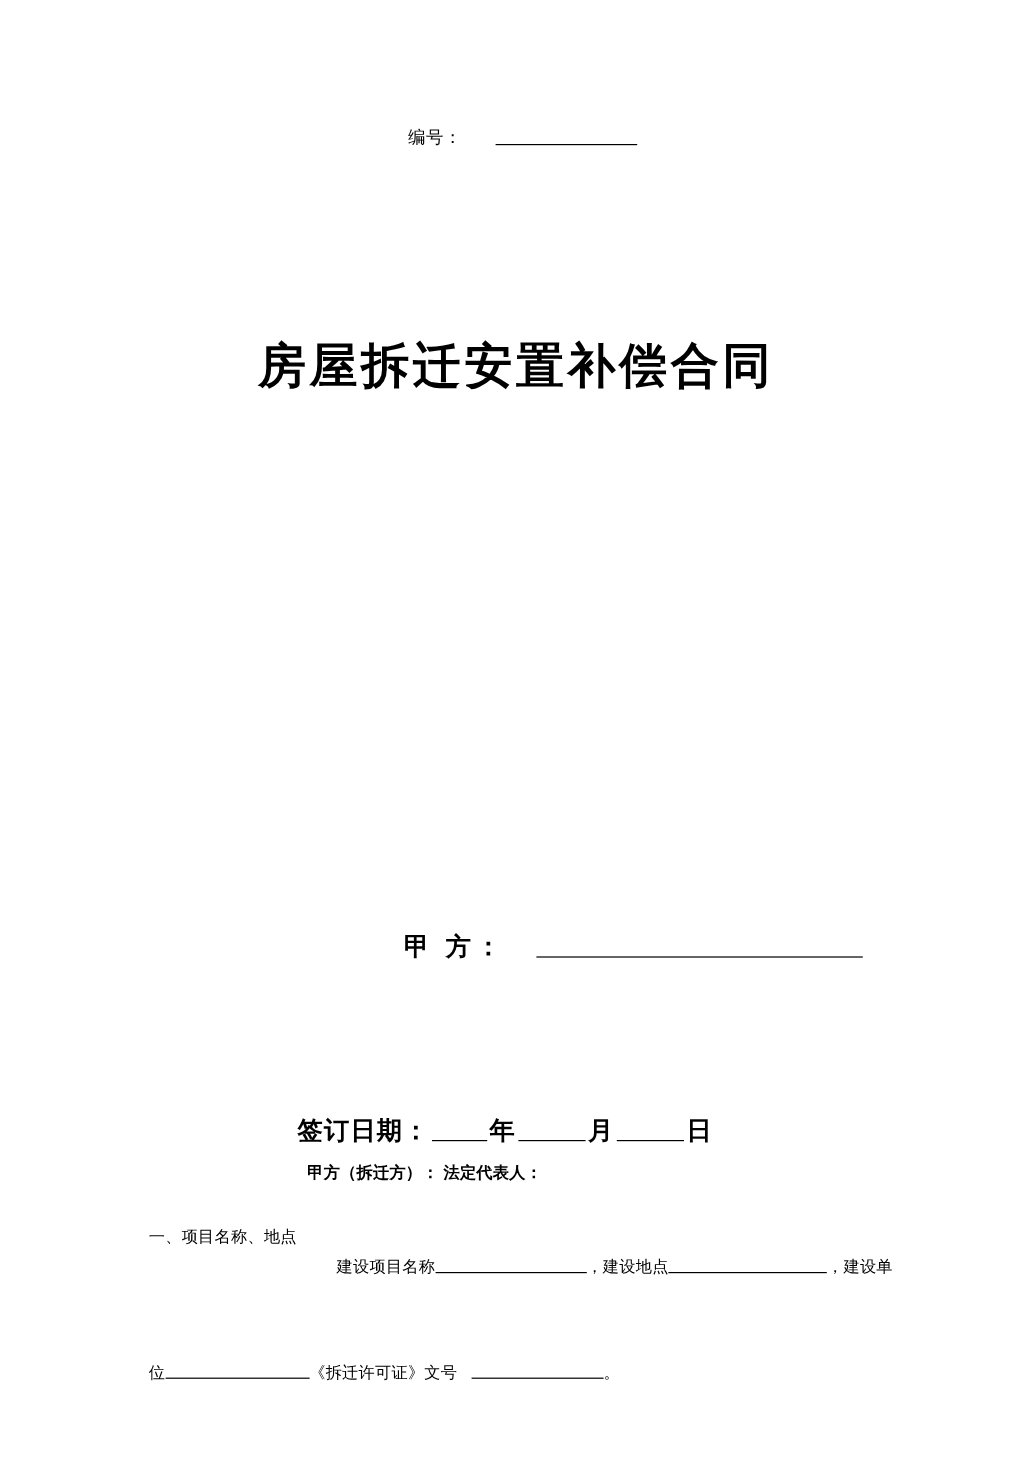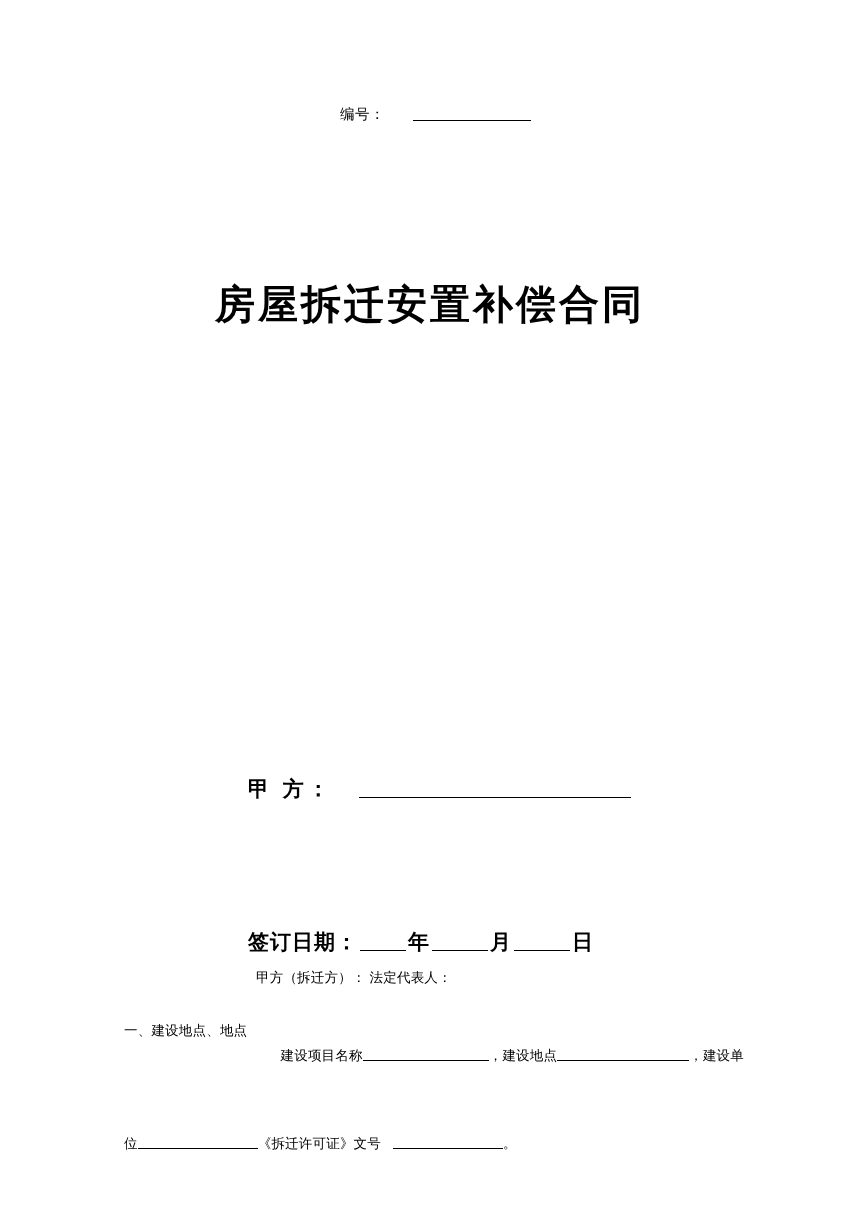--- a/index.html
+++ b/index.html
@@ -56,21 +56,21 @@
 
   
   .party-block {
     position: absolute;
     left: 248px;
     width: 560px;
     font-size: 21px;
     font-weight: bold;
     white-space: nowrap;
   }
-  .party-a { top: 775px; }
+  .party-a { top: 775px; text-align: center; }
   .party-b { top: 855px; }
   .party-label { letter-spacing: 4px; }
   .party-blank {
     display: inline-block;
     width: 272px;
     border-bottom: 1.5px solid #000;
     height: 18px;
     margin-left: 26px;
     vertical-align: -2px;
   }
@@ -104,21 +104,21 @@
 
   
   .body-text {
     position: absolute;
     left: 124px;
     width: 620px;
     font-size: 13.5px;
     line-height: 30px;
     letter-spacing: 0.2px;
   }
-  .line-partya { top: 963px; left: 256px; width: 520px; }
+  .line-partya { top: 963px; left: 256px; width: 520px; font-weight: bold; }
   .line-partyb { top: 988px; }
   .line-section { top: 1016px; }
   .line-p1 { top: 1041px; text-align: right; }
   .line-p2 { top: 1129px; }
 
   .ul-s {
     display: inline-block;
     border-bottom: 1px solid #000;
     height: 12px;
     vertical-align: -1px;
@@ -146,21 +146,21 @@
   </div>
 
 
   <div class="sign-date">
     <span>签订日期：</span><span class="date-blank-s"></span><span>年</span><span class="date-blank-m"></span><span>月</span><span class="date-blank-m"></span><span>日</span>
   </div>
 
   <div class="body-text line-partya">甲方（拆迁方）：   法定代表人：</div>
 
 
-  <div class="body-text line-section">一、建设地点、地点</div>
+  <div class="body-text line-section">一、项目名称、地点</div>
 
   <div class="body-text line-p1">
     <span>建设项目名称</span><span class="ul-s w126"></span><span>，建设地点</span><span class="ul-s w132"></span><span>，建设单</span>
   </div>
 
   <div class="body-text line-p2">
     <span>位</span><span class="ul-s w120"></span><span>《拆迁许可证》文号</span><span class="gap-mid"></span><span class="ul-s w110"></span><span>。</span>
   </div>
 
 </div>

